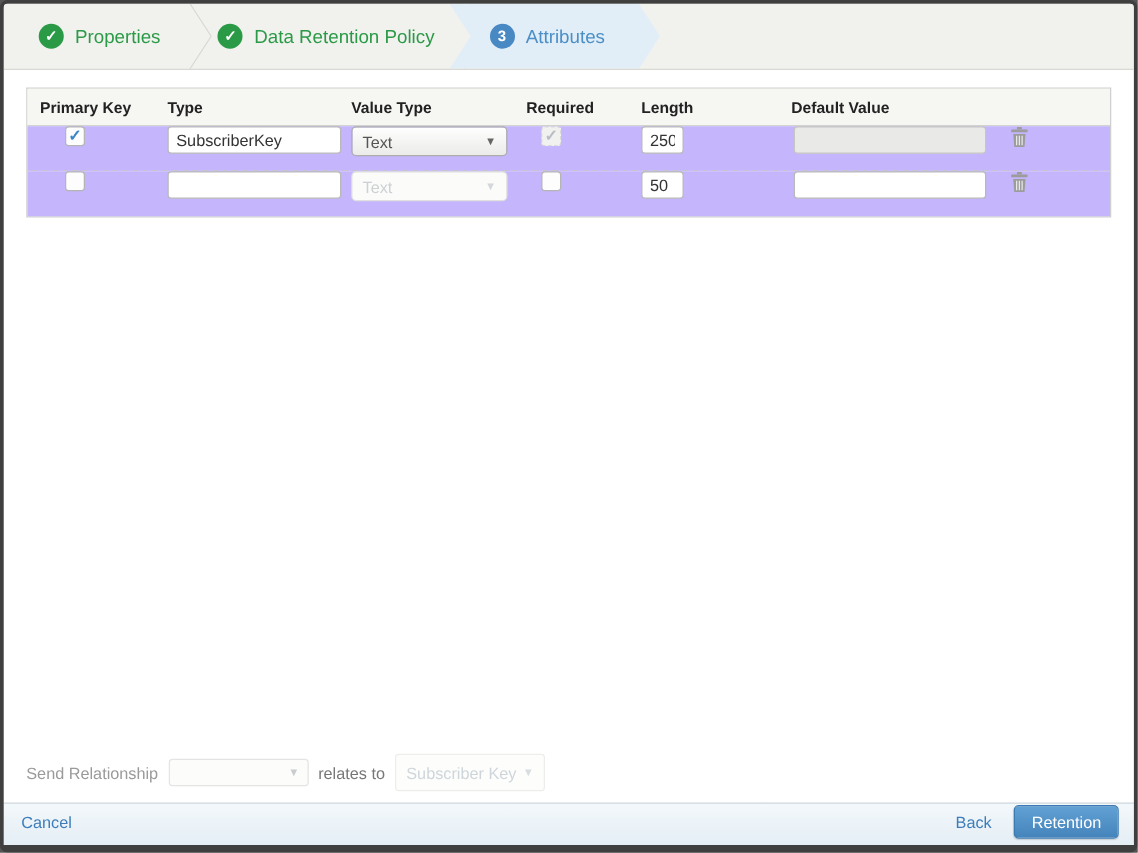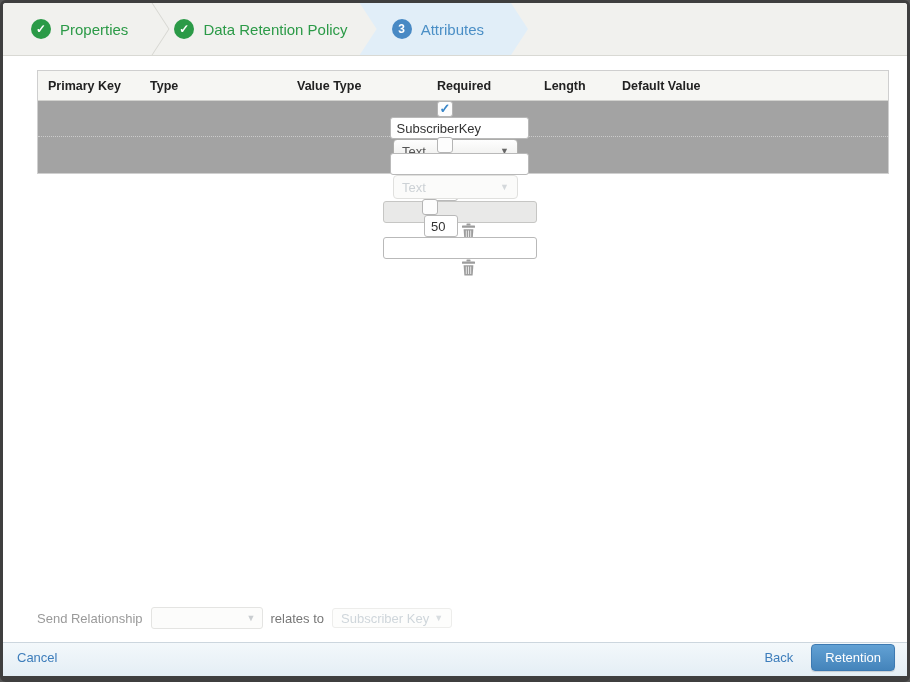--- a/index.html
+++ b/index.html
@@ -32,34 +32,34 @@
     padding:0 44px 0 32px;
     clip-path:polygon(0 0, calc(100% - 17px) 0, 100% 50%,
       calc(100% - 17px) 100%, 0 100%, 17px 50%); }
   .badge { width:20px; height:20px; border-radius:50%; margin-right:9px;
     display:flex; align-items:center; justify-content:center; flex:0 0 20px;
     font-size:12px; font-weight:bold; color:#fff; }
   .badge.green { background:#2b9a47; }
   .badge.blue  { background:#4889c4; }
 
   
-  .body { flex:1 1 auto; background:#fff; display:flex; flex-direction:column;margin-left:16px; }
+  .body { flex:1 1 auto; background:#fff; display:flex; flex-direction:column; }
 
   
   .attr-table { margin:14px 18px 0 18px; border:1px solid #cfcfcf; }
   .t-head { height:30px; background:#f6f6f3; border-bottom:1px solid #d2d2cf;
     display:flex; align-items:center; font-size:12.5px; font-weight:bold;
     color:#222; }
-  .t-row { height:36px; display:flex; align-items:center; background:#a3a3a3;flex-direction:column; }
+  .t-row { height:36px; display:flex; align-items:flex-start; background:#c4b5fd; }
   .t-row.dotted { border-bottom:1px dotted #cbcbcb; }
   .c-pk  { width:112px; padding-left:10px; }
   .c-name{ width:147px; }
   .c-type{ width:140px; }
-  .c-req { width:107px; }
-  .c-len { width:78px; }
+  .c-req { width:92px; }
+  .c-len { width:120px; }
   .c-def { width:165px; }
   .c-del { flex:1; }
 
   
   .cb { width:16px; height:16px; border:1px solid #b5b5b5; border-radius:3px;
     background:#fdfdfd; display:flex; align-items:center; justify-content:center;
     font-size:13px; font-weight:bold; cursor:pointer; }
   .cb[data-checked="true"]::after { content:"\2713"; color:#3a87c8;
     margin-top:-2px; }
   .cb.dis { background:#f1f1f0; border-color:#d8d8d6; border-style:dashed;
@@ -91,21 +91,21 @@
 
   
   .send-rel { margin:auto 0 11px 18px; display:flex; align-items:center;
     height:26px; font-size:13px; }
   .sr-label { color:#9a9a9a; margin-right:8px; }
   .sr-select { width:112px; height:22px; border:1px solid #e4e4e2;
     border-radius:3px; background:#fcfcfb; display:flex; align-items:center;
     padding:0 6px; }
   .sr-select .arrow { margin-left:auto; font-size:9px; color:#c9cdd0; }
   .sr-relates { color:#777; margin:0 8px; }
-  .sr-btn { height:20px; border:1px solid #ededeb; border-radius:3px;
+  .sr-btn { height:30px; border:1px solid #ededeb; border-radius:3px;
     background:#fdfdfc; color:#cfd6db; font-size:13px; display:flex;
     align-items:center; padding:0 8px; }
   .sr-btn .arrow { font-size:9px; margin-left:5px; color:#d8dde0; }
 
   
   .footer { height:34px; flex:0 0 34px; border-top:1px solid #ccd6de;
     background:linear-gradient(#f3f8fb,#e4eef5); display:flex;
     align-items:center; padding:0 12px 4px 14px; }
   .link { color:#3d7dbb; font-size:13px; text-decoration:none; cursor:pointer; }
   .back { margin-left:auto; margin-right:18px; }

